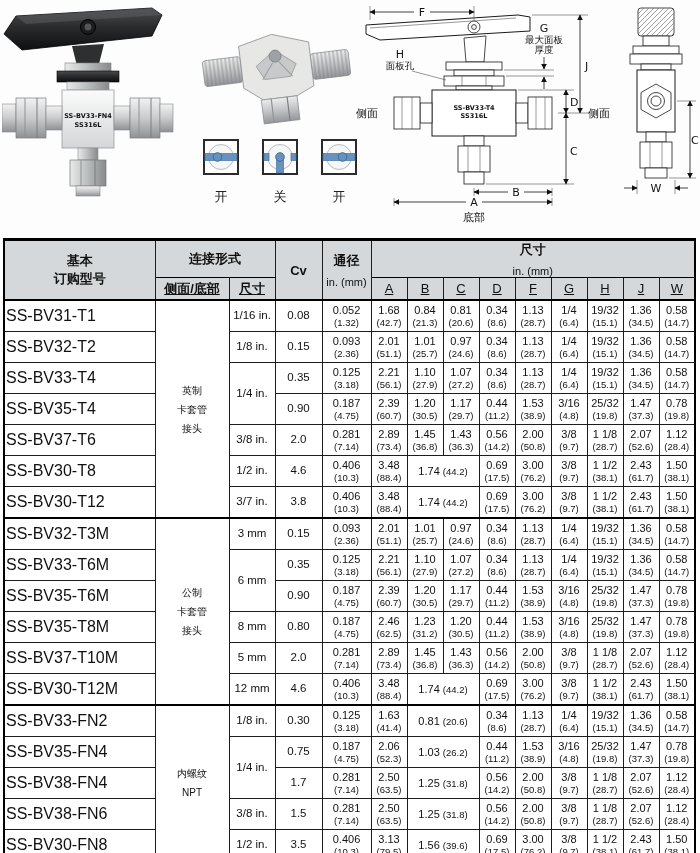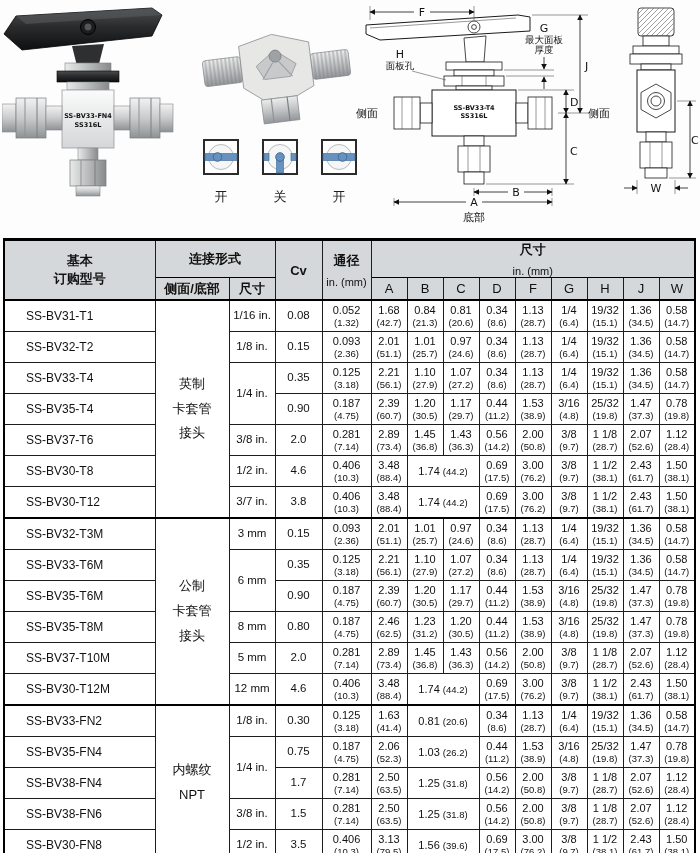--- a/index.html
+++ b/index.html
@@ -28,27 +28,27 @@
   #spec{
     border-collapse:collapse;table-layout:fixed;width:693px;
     margin:0 0 0 3px;border:2px solid #000;border-top:3px solid #000;
   }
   #spec th,#spec td{
     border:1px solid #1c1c1c;text-align:center;vertical-align:middle;
     padding:0;overflow:hidden;
   }
   #spec thead th{background:#d5d8da;font-size:13px;font-weight:bold;border-bottom-color:#000;}
   #spec thead tr.h1 th{height:33px;}
-  #spec thead tr.h2 th{height:21px;}
+  #spec thead tr.h2 th{height:21px;text-decoration:underline;}
   #spec thead{border-bottom:2px solid #000;}
   .sub{display:block;font-size:11px;font-weight:normal;margin-top:6px;}
   .collbl{font-size:12.5px;font-weight:normal !important;}
   #spec tbody td{height:30px;font-size:11px;line-height:1.18;background:#fff;}
-  #spec tbody td.model{text-align:left;padding-left:21px;font-size:12px;margin-top:44px;}
-  #spec tbody td.group{font-size:13px;white-space:pre-line;line-height:1.9;}
+  #spec tbody td.model{text-align:left;padding-left:1px;font-size:16px;margin-top:44px;}
+  #spec tbody td.group{font-size:10px;white-space:pre-line;line-height:1.9;}
   #spec tbody td.size{font-size:11.5px;}
   #spec tbody td.cv{font-size:11.5px;text-align:center;}
   .mm{font-size:9.5px;}
   td.bc .mm-inline{font-size:9.5px;margin-top:12px;}
   #spec tbody tr.grp td{border-top:2px solid #000;}
 </style>
 </head>
 <body>
 
 <div class="top">

